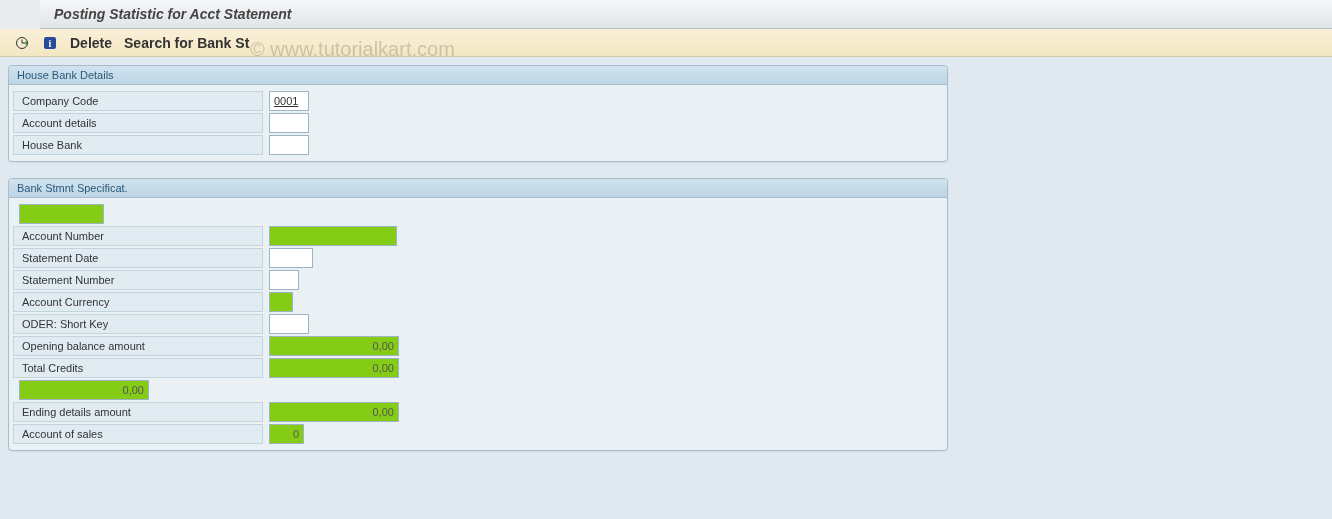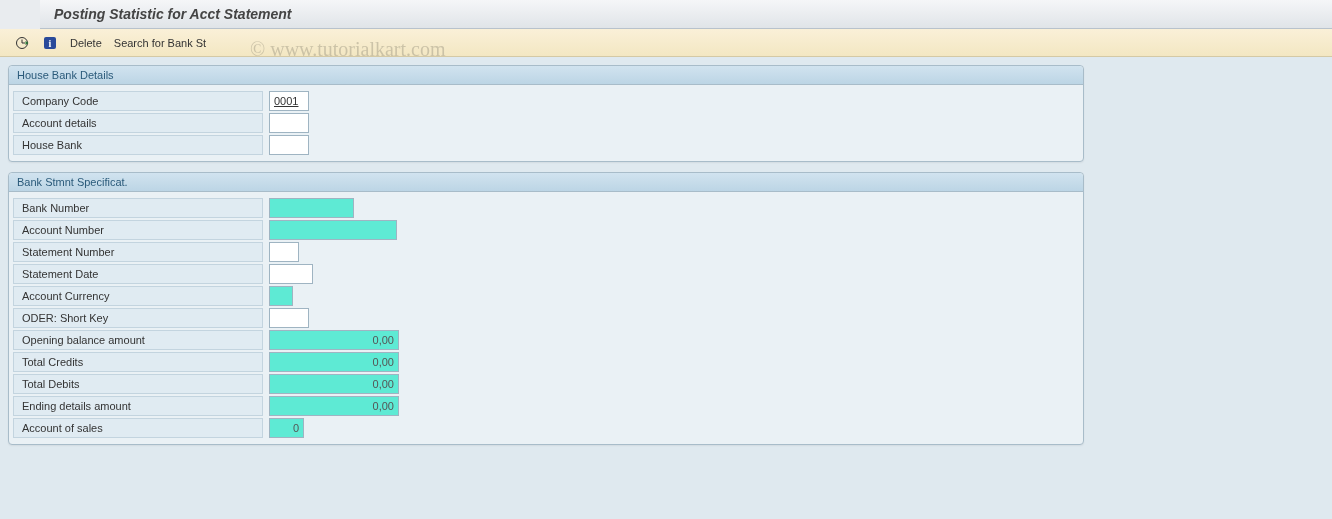--- a/index.html
+++ b/index.html
@@ -37,33 +37,34 @@
       width: 16px;
       height: 16px;
       display: flex;
       align-items: center;
       justify-content: center;
       cursor: pointer;
     }
     .toolbar .txt-btn {
       color: #333;
       cursor: pointer;
-      font-size: 11px;
+      font-size: 14px;
+      font-weight: bold;
     }
     .content {
       background: #dfe9ef;
       padding: 8px;
       height: calc(519px - 56px);
     }
     .group {
-      width: 1076px;
+      width: 940px;
       border: 1px solid #a8bcc9;
       border-radius: 4px;
       background: #eaf1f5;
-      margin-bottom: 10px;
+      margin-bottom: 16px;
       box-shadow: 0 1px 2px rgba(0,0,0,0.06);
     }
     .group-header {
       background: linear-gradient(to bottom, #d1e3ef 0%, #bcd5e5 100%);
       border-bottom: 1px solid #a8bcc9;
       border-radius: 4px 4px 0 0;
       padding: 3px 8px;
       color: #2a5a7a;
       font-size: 11px;
     }
@@ -90,38 +91,38 @@
     }
     .form-input input {
       height: 20px;
       border: 1px solid #9fb4c2;
       background: #fff;
       font-size: 11px;
       padding: 0 4px;
       color: #333;
     }
     .form-input input[readonly] {
-      background: #5eead4;
+      background: #84cc16;
       color: #555;
     }
     .w40 { width: 40px; text-decoration: underline; }
     .w44 { width: 44px; }
     .w30 { width: 30px; }
     .w85 { width: 85px; }
     .w128 { width: 128px; }
     .w24 { width: 24px; }
     .w130 { width: 130px; text-align: right; }
     .w35r { width: 35px; text-align: right; }
     .watermark {
       position: absolute;
       top: 38px;
       left: 250px;
       font-size: 20px;
       color: #bbb39a;
-      font-family: Liberation Serif, serif;
+      font-family: Liberation Sans, sans-serif;
       pointer-events: none;
       opacity: 0.7;
     }
   </style>
 </head>
 <body>
 
 <div class="title-bar">
   <h1>Posting Statistic for Acct Statement</h1>
 </div>
@@ -170,44 +171,43 @@
             <input class="w40" value="" style="">
           </div>
       </div>
     </div>
   </div>
 
   <div class="group">
     <div class="group-header">Bank Stmnt Specificat.</div>
     <div class="group-body">
       <div class="form-row">
-        <div class="form-label">Bank Number</div>
         <div class="form-input">
             <input readonly="" class="w85" value="" style="">
           </div>
       </div>
       <div class="form-row">
         <div class="form-label">Account Number</div>
         <div class="form-input">
             <input readonly="" class="w128" value="" style="">
           </div>
       </div>
       <div class="form-row">
+        <div class="form-label">Statement Date</div>
+        <div class="form-input">
+            <input class="w44" value="" style="">
+          </div>
+      </div>
+      <div class="form-row">
         <div class="form-label">Statement Number</div>
         <div class="form-input">
             <input class="w30" value="" style="">
           </div>
       </div>
       <div class="form-row">
-        <div class="form-label">Statement Date</div>
-        <div class="form-input">
-            <input class="w44" value="" style="">
-          </div>
-      </div>
-      <div class="form-row">
         <div class="form-label">Account Currency</div>
         <div class="form-input">
             <input readonly="" class="w24" value="" style="">
           </div>
       </div>
       <div class="form-row">
         <div class="form-label">ODER: Short Key</div>
         <div class="form-input">
             <input class="w40" value="" style="">
           </div>
@@ -218,21 +218,20 @@
             <input readonly="" class="w130" value="0,00" style="">
           </div>
       </div>
       <div class="form-row">
         <div class="form-label">Total Credits</div>
         <div class="form-input">
             <input readonly="" class="w130" value="0,00" style="">
           </div>
       </div>
       <div class="form-row">
-        <div class="form-label">Total Debits</div>
         <div class="form-input">
             <input readonly="" class="w130" value="0,00" style="">
           </div>
       </div>
       <div class="form-row">
         <div class="form-label">Ending details amount</div>
         <div class="form-input">
             <input readonly="" class="w130" value="0,00" style="">
           </div>
       </div>

